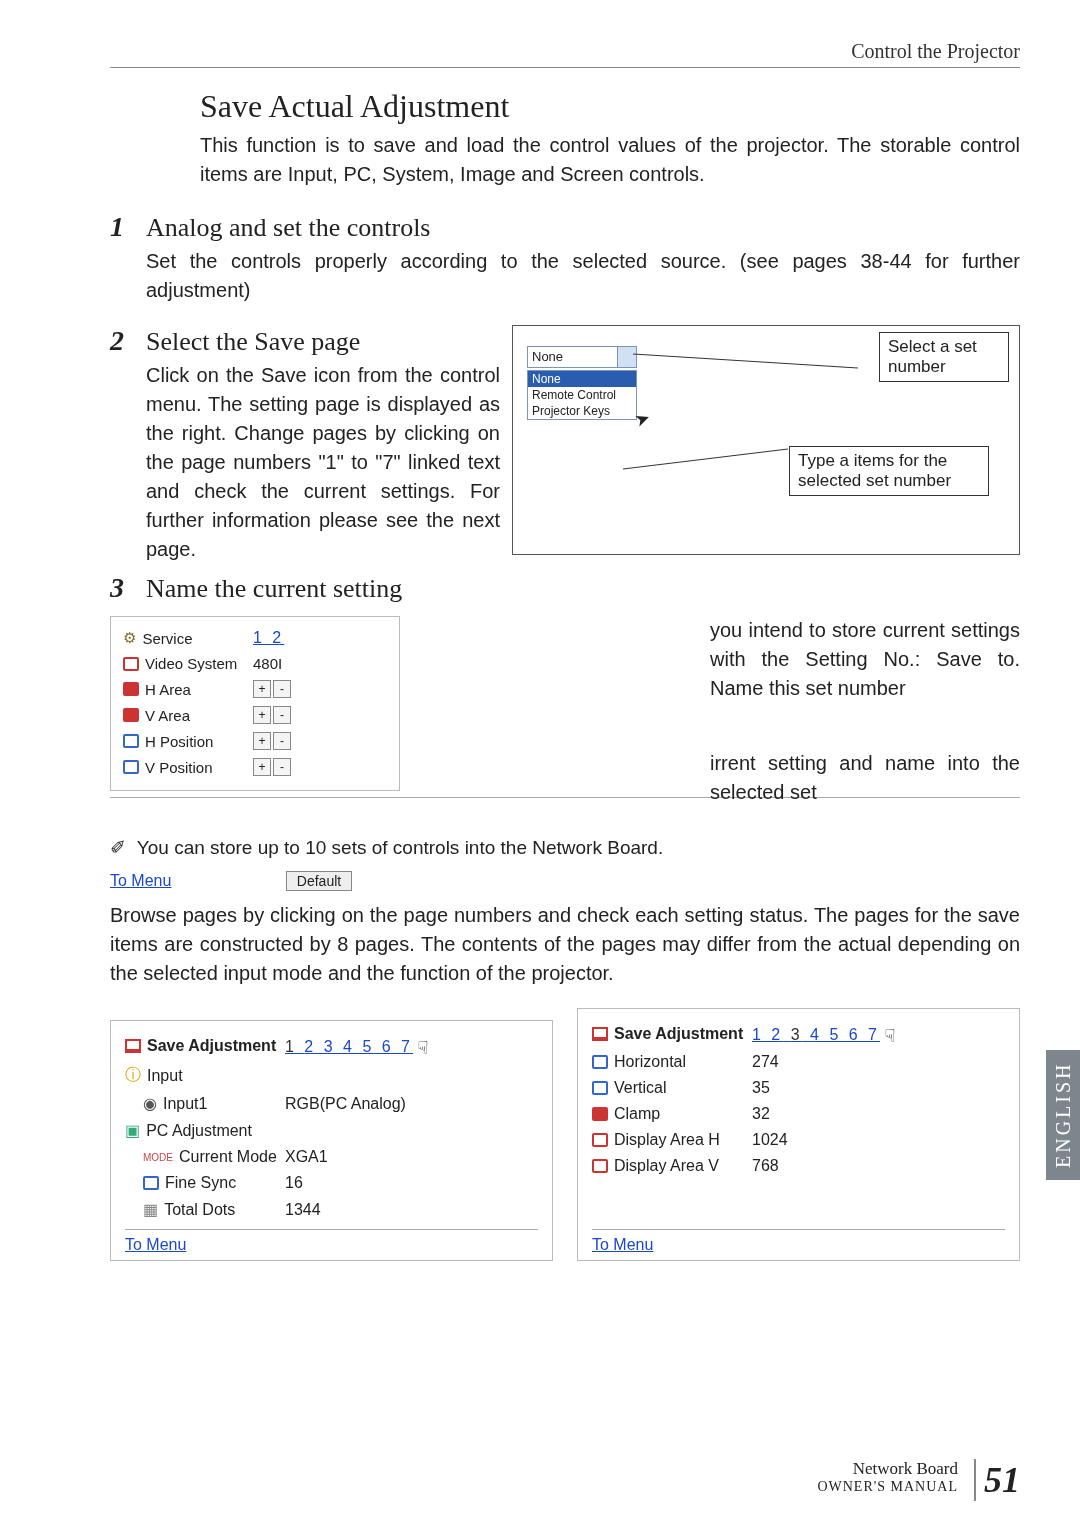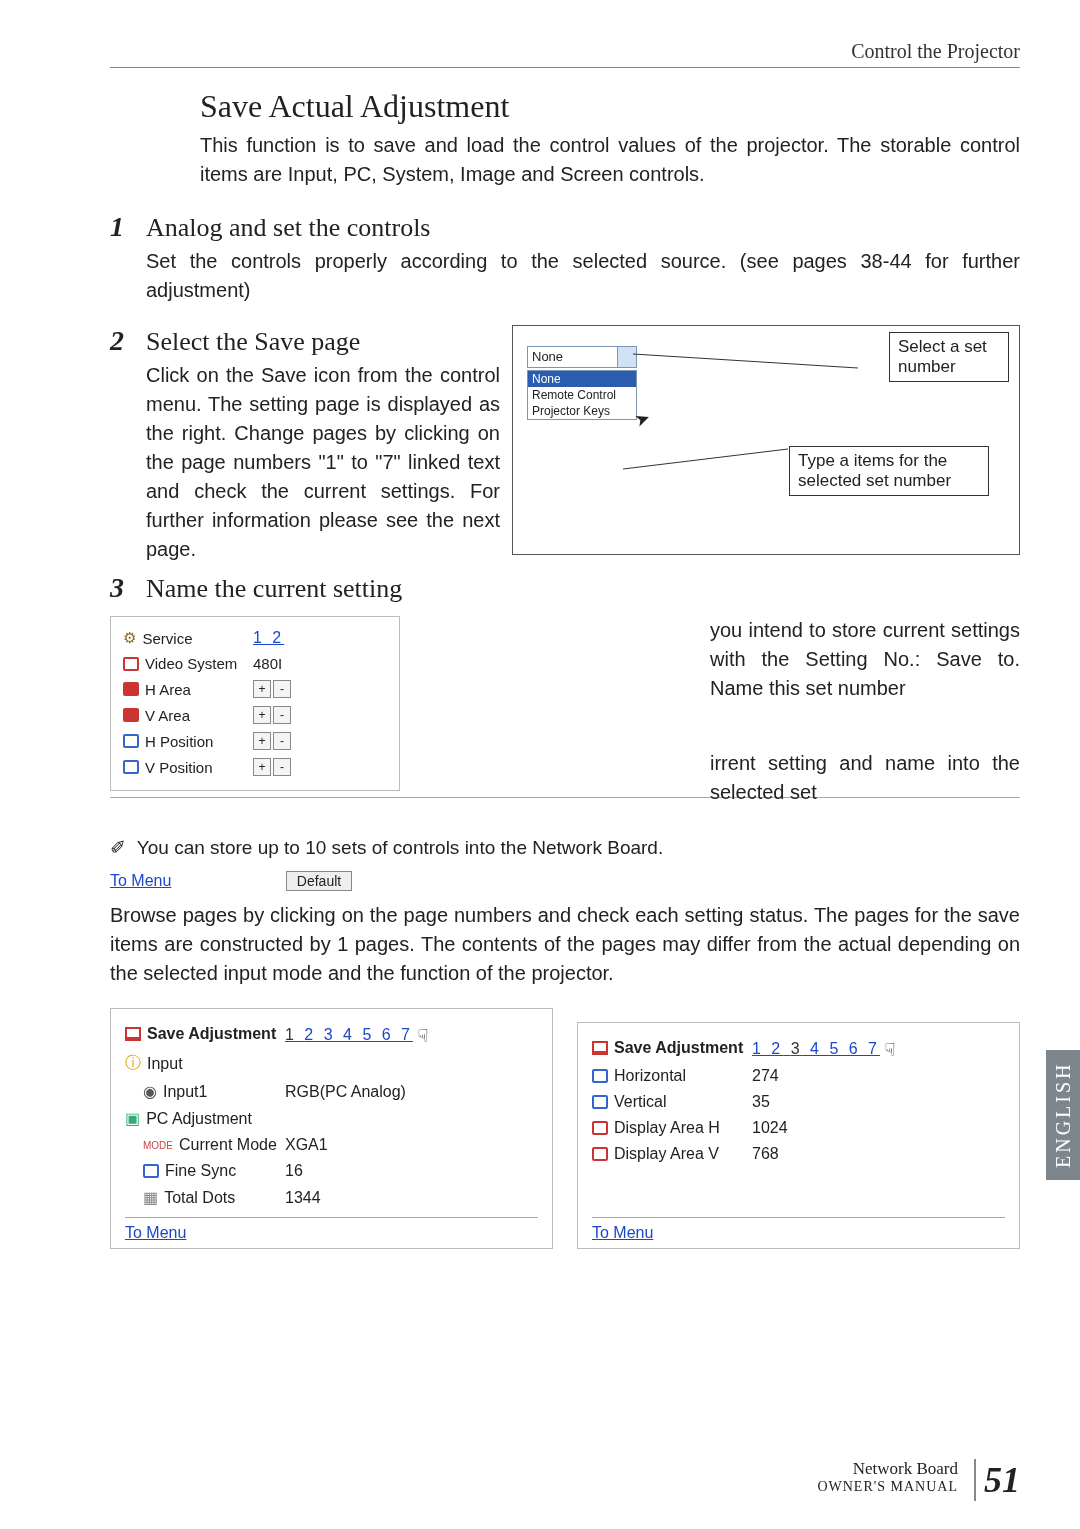--- a/index.html
+++ b/index.html
@@ -260,21 +260,21 @@
       <div style="position:relative;">
         <span class="dropdown">None</span>
         <div class="dropdown-list">
           <div class="dd-sel">None</div>
           <div>Remote Control</div>
           <div>Projector Keys</div>
         </div>
         <span class="cursor-arrow">➤</span>
       </div>
 
-      <div class="callout-box" style="right:10px; top:6px; width:120px;">Select a set number</div>
+      <div class="callout-box" style="right:10px; top:6px; width:130px;">Select a set number</div>
       <svg style="position:absolute; left:120px; top:24px;" width="230" height="30">
         <line x1="0" y1="4" x2="225" y2="18" stroke="#333" stroke-width="1"></line>
       </svg>
 
       <div class="callout-box" style="right:30px; top:120px; width:200px;">Type a items for the selected set number</div>
       <svg style="position:absolute; left:110px; top:108px;" width="170" height="40">
         <line x1="0" y1="35" x2="165" y2="15" stroke="#333" stroke-width="1"></line>
       </svg>
     </div>
   </div>
@@ -349,21 +349,21 @@
 <div class="note-row">
   <span class="note-symbol">✐</span>
   <span>You can store up to 10 sets of controls into the Network Board.</span>
 </div>
 
 <div style="margin:4px 0 6px 0;">
   <span class="to-menu">To Menu</span>
   <span class="default-btn">Default</span>
 </div>
 
-<div class="browse-body">Browse pages by clicking on the page numbers and check each setting status. The pages for the save items are constructed by 1 pages. The contents of the pages may differ from the actual depending on the selected input mode and the function of the projector.</div>
+<div class="browse-body">Browse pages by clicking on the page numbers and check each setting status. The pages for the save items are constructed by 8 pages. The contents of the pages may differ from the actual depending on the selected input mode and the function of the projector.</div>
 
 <div class="two-cards">
 
   <div class="settings-card">
     <div class="settings-row">
       <span class="settings-label" style="font-weight:bold;">
         <span style="display:inline-block;width:16px;height:14px;border:2px solid #c33;border-bottom-width:4px;"></span>
         <span>Save Adjustment</span>
       </span>
       <span class="settings-val">
@@ -435,20 +435,27 @@
     </div>
     <div class="settings-row">
       <span class="settings-label">
         <span class="icon-sq" style="border-color:#36c;"></span>
         <span>Vertical</span>
       </span>
       <span class="settings-val">35</span>
     </div>
     <div class="settings-row">
       <span class="settings-label">
+        <span class="icon-sq" style="border-color:#c33; background:#c33;"></span>
+        <span>Clamp</span>
+      </span>
+      <span class="settings-val">32</span>
+    </div>
+    <div class="settings-row">
+      <span class="settings-label">
         <span class="icon-sq" style="border-color:#c33;"></span>
         <span>Display Area H</span>
       </span>
       <span class="settings-val">1024</span>
     </div>
     <div class="settings-row">
       <span class="settings-label">
         <span class="icon-sq" style="border-color:#c33;"></span>
         <span>Display Area V</span>
       </span>

